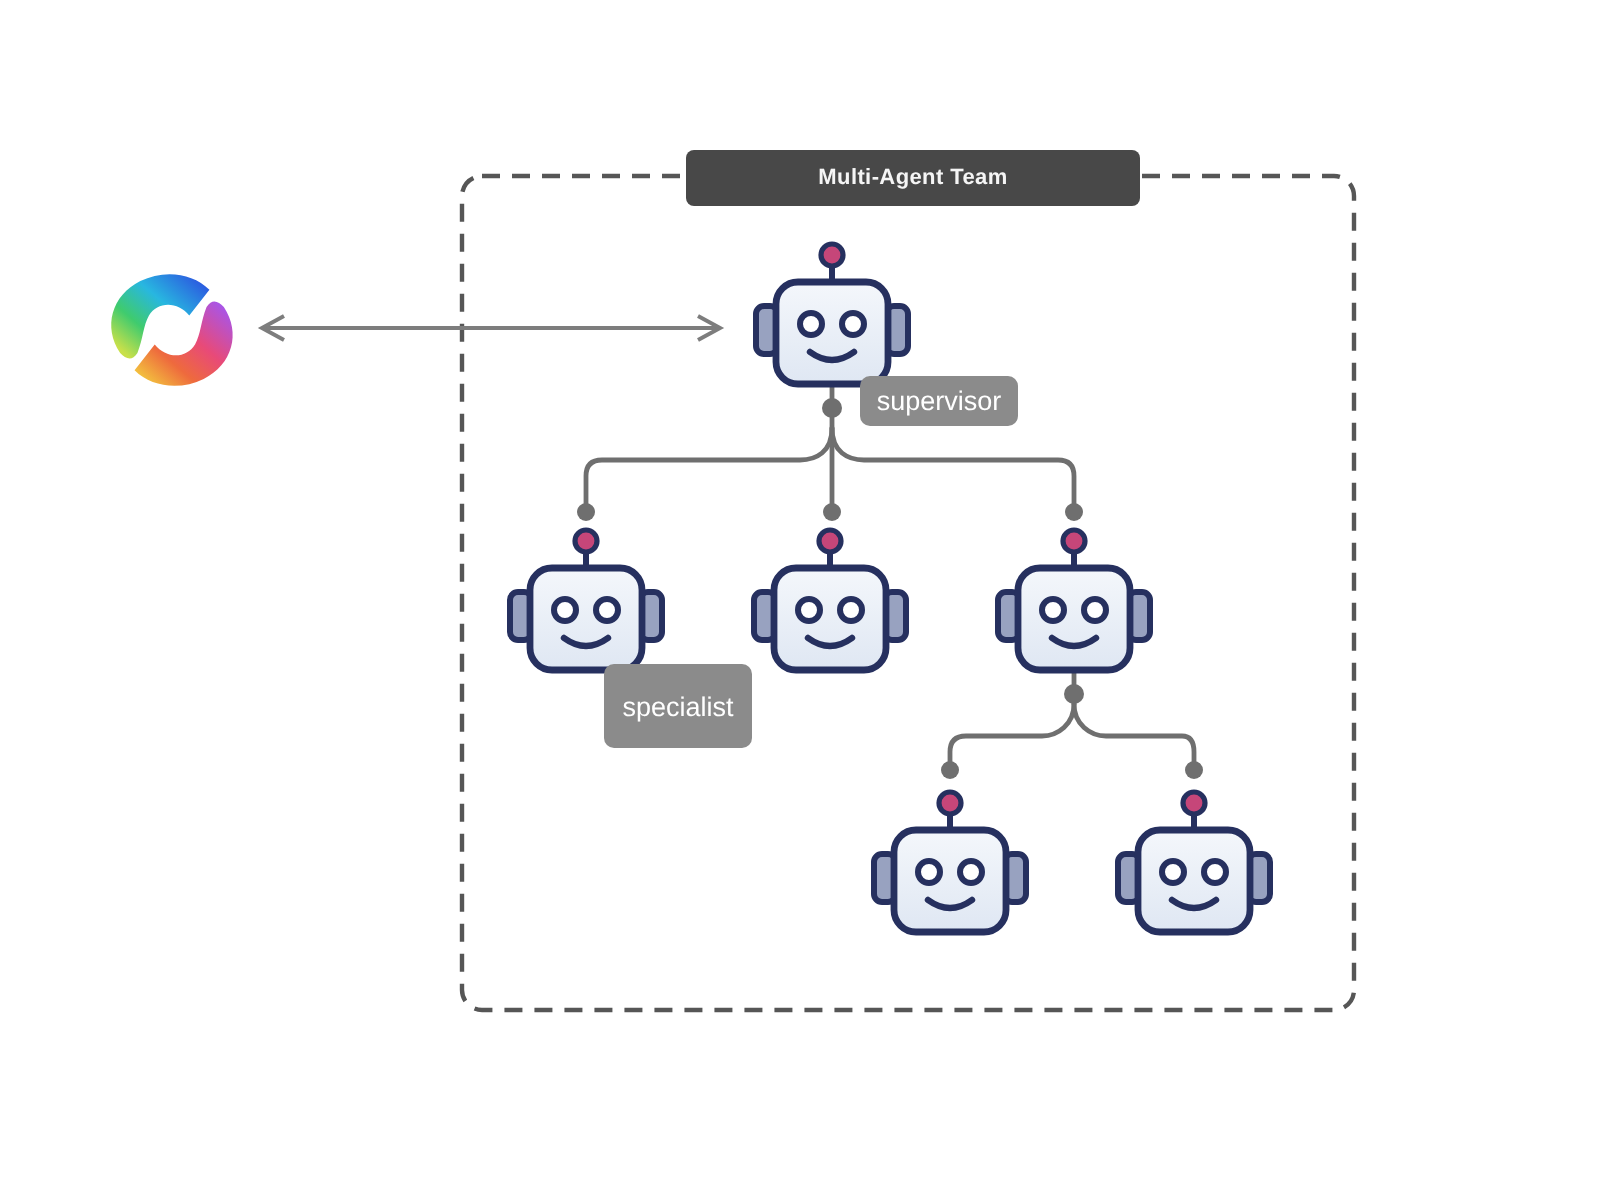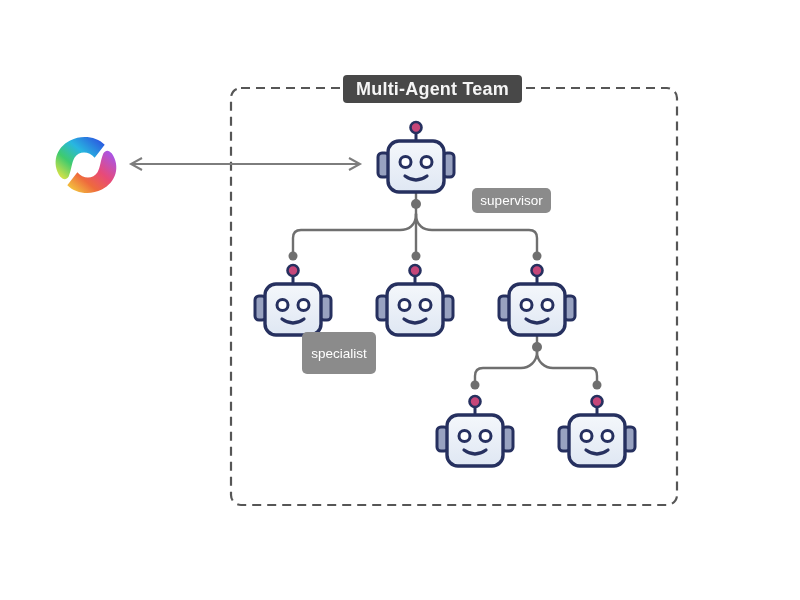--- a/index.html
+++ b/index.html
@@ -18,32 +18,32 @@
   
   .r-ear{fill:var(--ear,#98a2c0);stroke:var(--navy,#26305f);stroke-width:3;}
   .r-head{fill:url(#headGrad);stroke:var(--navy,#26305f);stroke-width:3.4;}
   .r-ball{fill:var(--ball,#c64679);stroke:var(--navy,#26305f);stroke-width:2.6;}
   .r-eye{fill:#ffffff;stroke:var(--navy,#26305f);stroke-width:3;}
   .r-mouth{fill:none;stroke:var(--navy,#26305f);stroke-width:3.2;stroke-linecap:round;}
   .r-stem{stroke:var(--navy,#26305f);stroke-width:3;}
   .robot{position:absolute;width:80px;height:80px;z-index:2;}
   
   .title-badge{
-    position:absolute;left:343px;top:75px;width:179px;height:28px;z-index:3;
+    position:absolute;left:343px;top:75px;width:227px;height:28px;z-index:3;
     background:var(--title-bg,#484848);border-radius:4px;
     display:flex;align-items:center;justify-content:center;
-    color:var(--title-text,#f5f5f5);font-size:18px;font-weight:600;letter-spacing:.2px;
+    color:var(--title-text,#f5f5f5);font-size:11px;font-weight:600;letter-spacing:.2px;
   }
   .tag{
     position:absolute;z-index:3;
     background:var(--label-bg,#8b8b8b);border-radius:5px;
     display:flex;align-items:center;justify-content:center;
     color:#ffffff;font-size:13.5px;
   }
-  .tag.supervisor{left:430px;top:188px;width:79px;height:25px;margin-left:42px;}
+  .tag.supervisor{left:430px;top:188px;width:79px;height:25px;}
   .tag.specialist{left:302px;top:332px;width:74px;height:42px;}
   .copilot{position:absolute;left:50px;top:128px;width:72px;height:74px;z-index:2;}
 </style>
 </head>
 <body>
 
 <div class="stage">
 
   <svg width="0" height="0" style="position:absolute" aria-hidden="true">
     <defs>

